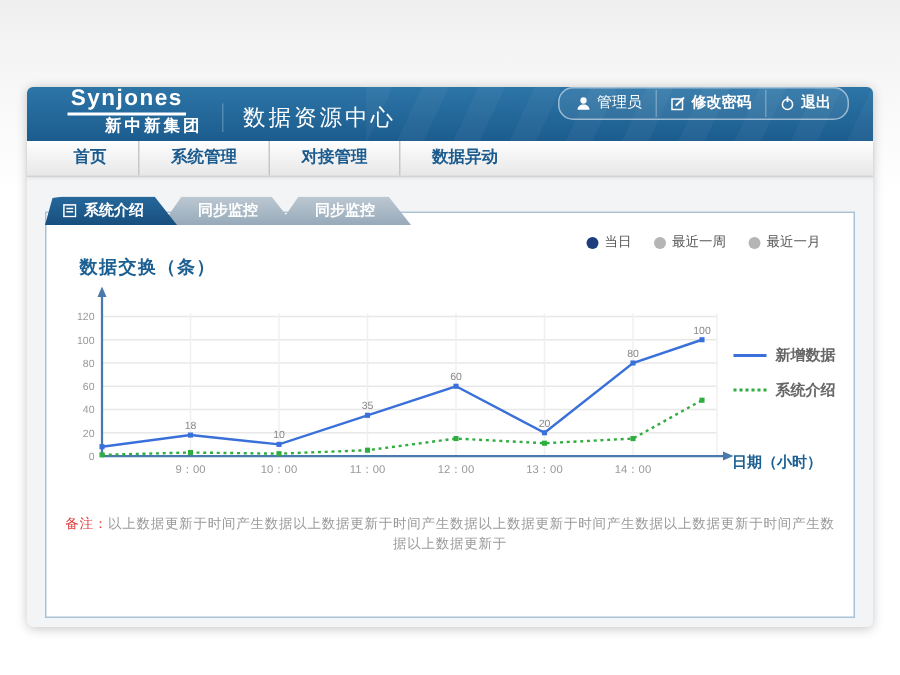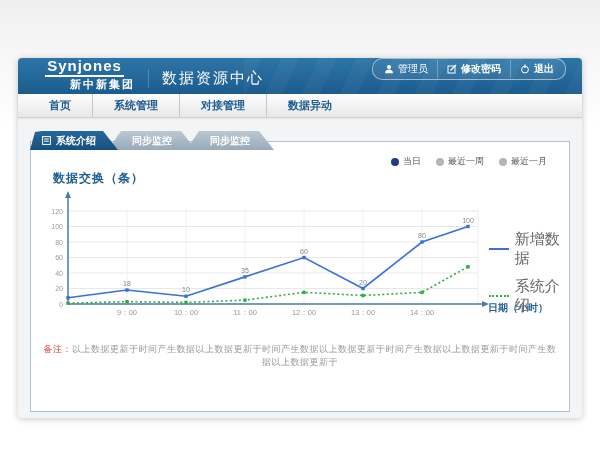--- a/index.html
+++ b/index.html
@@ -68,21 +68,21 @@
   .radio-dot.selected{background:#1e3d7d;}
   .chart-ylabel{position:absolute;left:22px;top:28px;font-size:12px;font-weight:bold;color:#1c5f92;letter-spacing:1px;}
   .chart-xlabel{position:absolute;left:457px;top:159px;font-size:10px;font-weight:bold;color:#1c5f92;}
   svg.chart{position:absolute;left:10px;top:46px;}
   svg text{font-family:"Liberation Sans",sans-serif;}
   .series-legend{position:absolute;left:458px;top:88px;}
   .legend-row{display:flex;align-items:center;gap:6px;margin-bottom:9px;cursor:pointer;}
   .legend-line{width:22px;height:0;}
   .legend-line.solid{border-top:2px solid #3a70d9;}
   .legend-line.dotted{border-top:2px dotted #2fae3f;}
-  .legend-label{font-size:15px;color:#666;}
+  .legend-label{font-size:10px;color:#666;font-weight:bold;}
   .note{position:absolute;left:10px;right:10px;bottom:42px;text-align:center;font-size:9px;color:#9a9a9a;letter-spacing:.5px;}
   .note-label{color:#e03a3a;}
 </style>
 </head>
 <body>
 
 <div class="window">
 
   <div class="header">
     <div class="logo">

